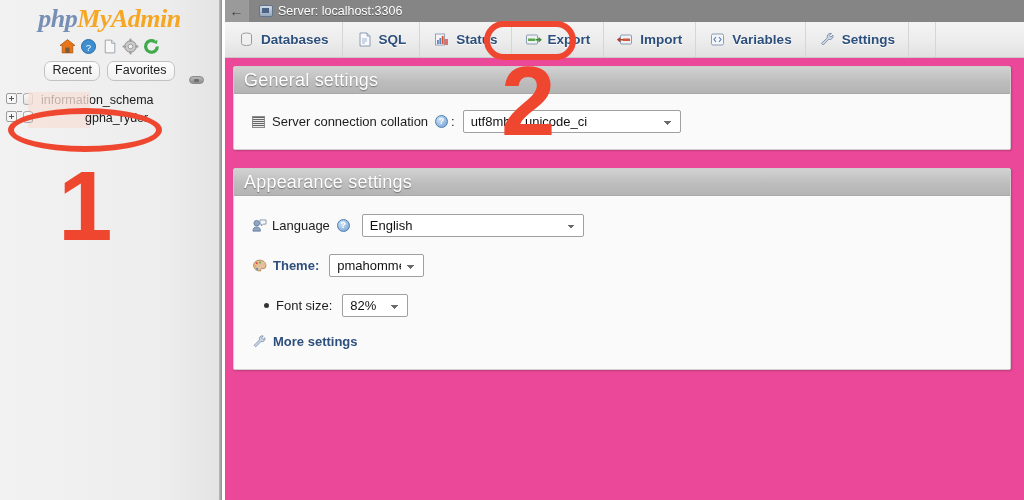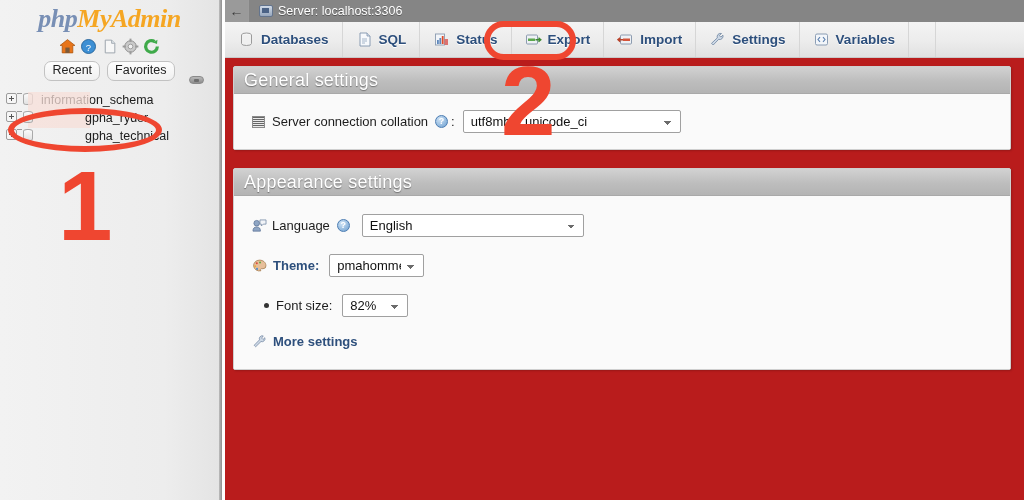--- a/index.html
+++ b/index.html
@@ -163,21 +163,21 @@
   }
   .tab .t-label {
     font-size: 13.5px; font-weight: bold; color: #2d4f7c;
     text-shadow: 0 1px 0 #fff;
   }
   .tab .t-ico { width: 17px; height: 15px; flex: 0 0 17px; }
 
   
   #content {
     position: absolute; left: 225px; top: 58px; right: 0; bottom: 0;
-    background: #b91c1c;
+    background: #ec4899;
     padding: 8px 12px 0 8px;
   }
   .panel {
     width: 778px;
     margin-bottom: 18px;
     border: 1px solid #cfcfcf;
     border-radius: 2px;
     background: #fafafa;
     box-shadow: 1px 1px 2px rgba(0,0,0,.18);
   }
@@ -297,26 +297,20 @@
 
       <div class="hl-bg"></div>
 
       <div class="db-row">
         <div class="plus-box"></div>
         <div class="tree-dash"></div>
         <div class="db-ico"></div>
         <div class="db-label indent">gpha_ryder</div>
       </div>
 
-      <div class="db-row">
-        <div class="plus-box"></div>
-        <div class="tree-dash"></div>
-        <div class="db-ico"></div>
-        <div class="db-label indent">gpha_technical</div>
-      </div>
     </div>
   </div>
 
   <div id="topbar">
     <div class="back">←</div>
     <div class="srv-ico"></div>
     <div class="srv-text">Server: localhost:3306</div>
   </div>
 
   <div id="tabbar">
@@ -366,31 +360,31 @@
       <svg class="t-ico" viewBox="0 0 17 15">
         <rect x="3.5" y="3" width="11" height="9" rx="1" fill="#eef1f5" stroke="#8292a8" stroke-width="0.9"></rect>
         <rect x="6" y="6.5" width="7" height="2.5" fill="#d4543a"></rect>
         <path d="M6 7.7 H0.8 M3.2 5.7 L0.9 7.7 L3.2 9.7" fill="none" stroke="#b8432b" stroke-width="1.4"></path>
       </svg>
       <span class="t-label">Import</span>
     </div>
 
     <div class="tab">
       <svg class="t-ico" viewBox="0 0 17 15">
-        <path d="M12.5 1.5 a3.4 3.4 0 0 0-4.2 4.4 L2.5 11.3 l1.7 1.7 l5.4-5.6 a3.4 3.4 0 0 0 4.3-4.3 l-2 2 l-1.6-1.6 Z" fill="#ced9e6" stroke="#6f85a1" stroke-width="0.8"></path>
-      </svg>
-      <span class="t-label">Settings</span>
-    </div>
-
-    <div class="tab">
-      <svg class="t-ico" viewBox="0 0 17 15">
         <rect x="2.5" y="2" width="12" height="11" rx="1.5" fill="#f3f6fa" stroke="#7f93ad" stroke-width="0.9"></rect>
         <path d="M7 5.2 L5 7.5 L7 9.8 M10 5.2 L12 7.5 L10 9.8" fill="none" stroke="#5b7fae" stroke-width="1.1"></path>
       </svg>
       <span class="t-label">Variables</span>
+    </div>
+
+    <div class="tab">
+      <svg class="t-ico" viewBox="0 0 17 15">
+        <path d="M12.5 1.5 a3.4 3.4 0 0 0-4.2 4.4 L2.5 11.3 l1.7 1.7 l5.4-5.6 a3.4 3.4 0 0 0 4.3-4.3 l-2 2 l-1.6-1.6 Z" fill="#ced9e6" stroke="#6f85a1" stroke-width="0.8"></path>
+      </svg>
+      <span class="t-label">Settings</span>
     </div>
 
 
     <div class="tab">
       
       
     </div>
   </div>
 
   <div id="content">

